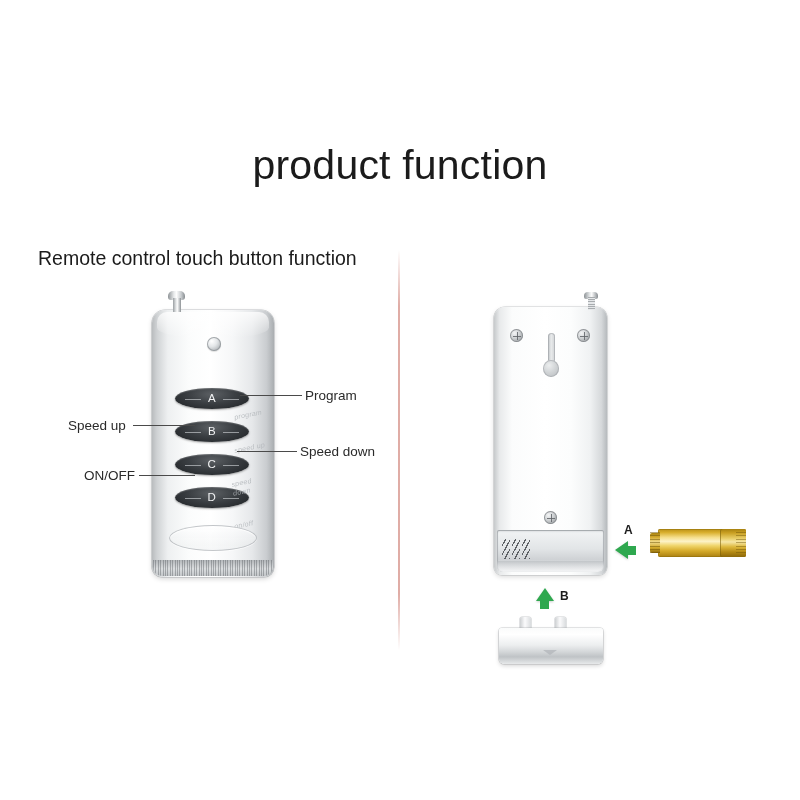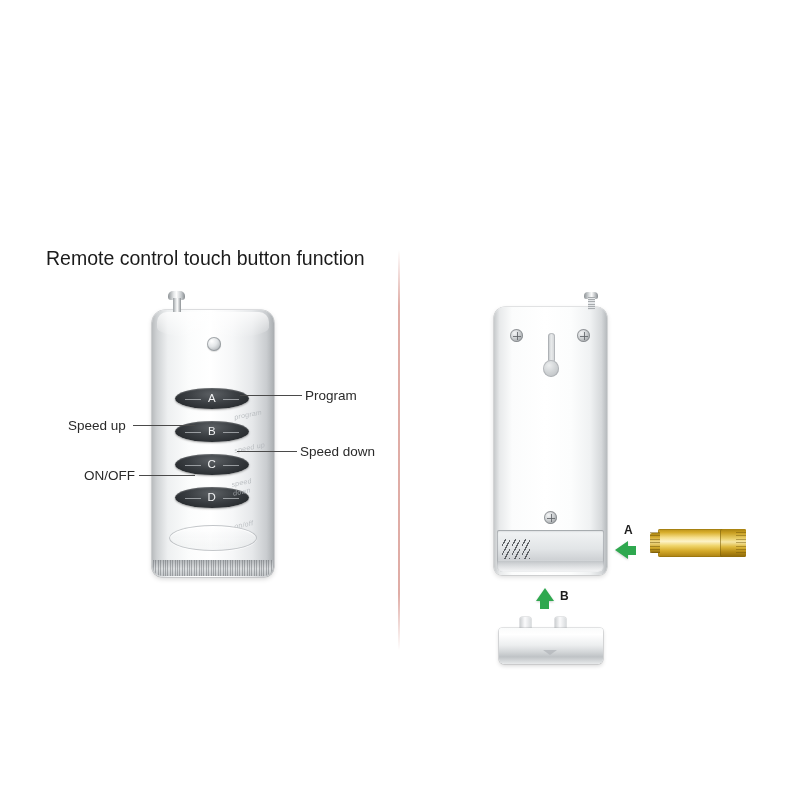--- a/index.html
+++ b/index.html
@@ -25,21 +25,20 @@
     font-weight: 400;
     color: #1b1b1b;
     letter-spacing: .2px;
   }
   .section-title {
     position: absolute;
     font-size: 19.5px;
     font-weight: 400;
     color: #1b1b1b;
     white-space: nowrap;
-    margin-left: 8px;
   }
   #title-left  { left: 38px;  top: 247px; }
   #title-right { left: 513px; top: 247px; }
 
   
   .divider {
     position: absolute;
     left: 398px; top: 250px;
     width: 2px; height: 400px;
     background: linear-gradient(to bottom,
@@ -381,20 +380,21 @@
     width: 10px; height: 22px;
     background: repeating-linear-gradient(to bottom,
       rgba(110,84,6,.45) 0 1px, rgba(255,255,255,0) 1px 3.4px);
   }
 </style>
 </head>
 <body>
 
 <div id="page">
 
+  <div class="page-title">product function</div>
 
   <div class="section-title" id="title-left">Remote control touch button function</div>
 
   <div class="divider"></div>
 
   <div id="remote-front">
     <div class="remote-body"></div>
 
     <div class="antenna">
       <div class="cap"></div>

